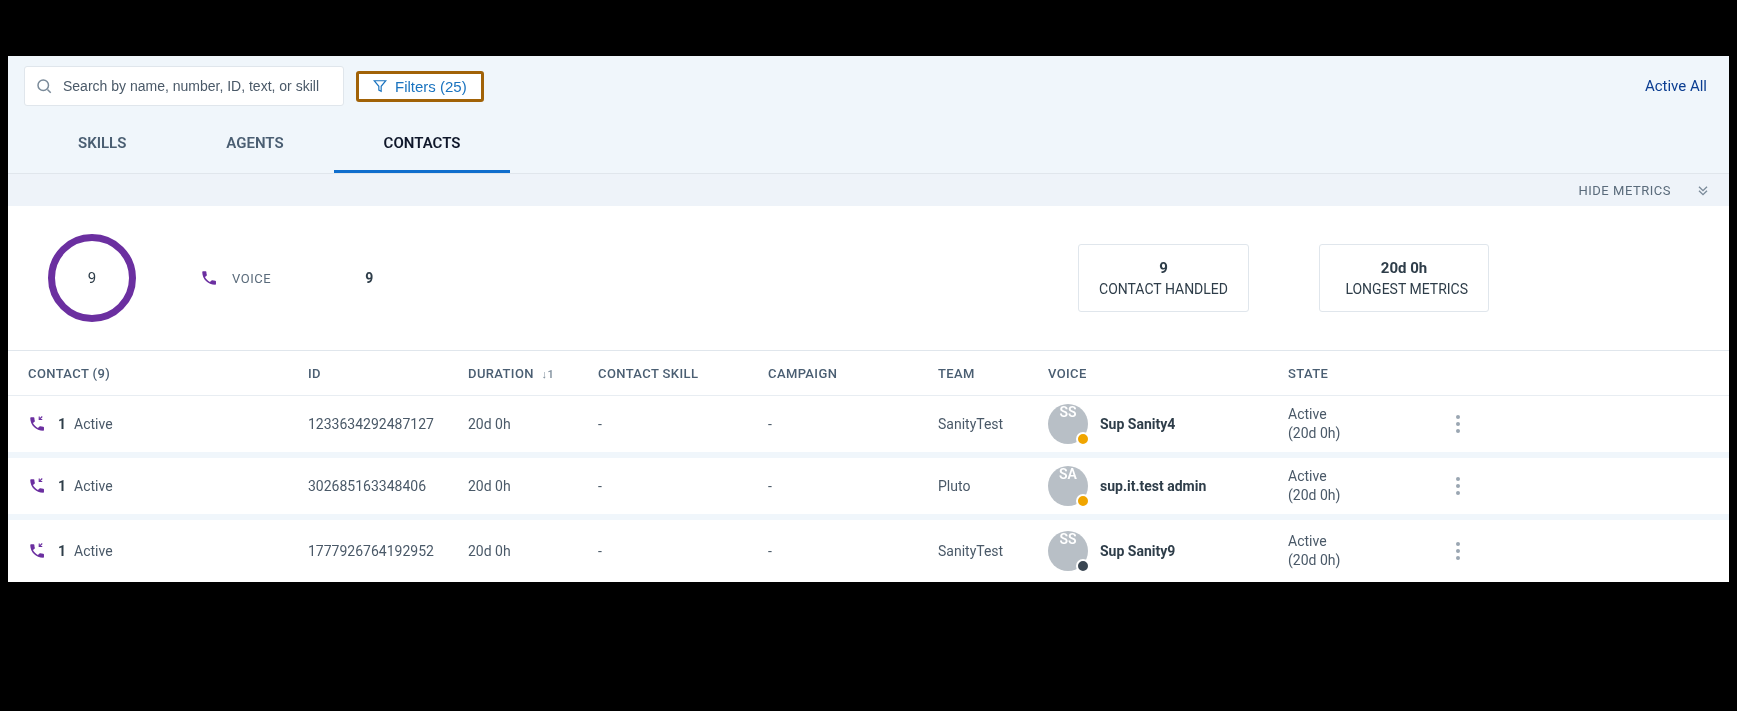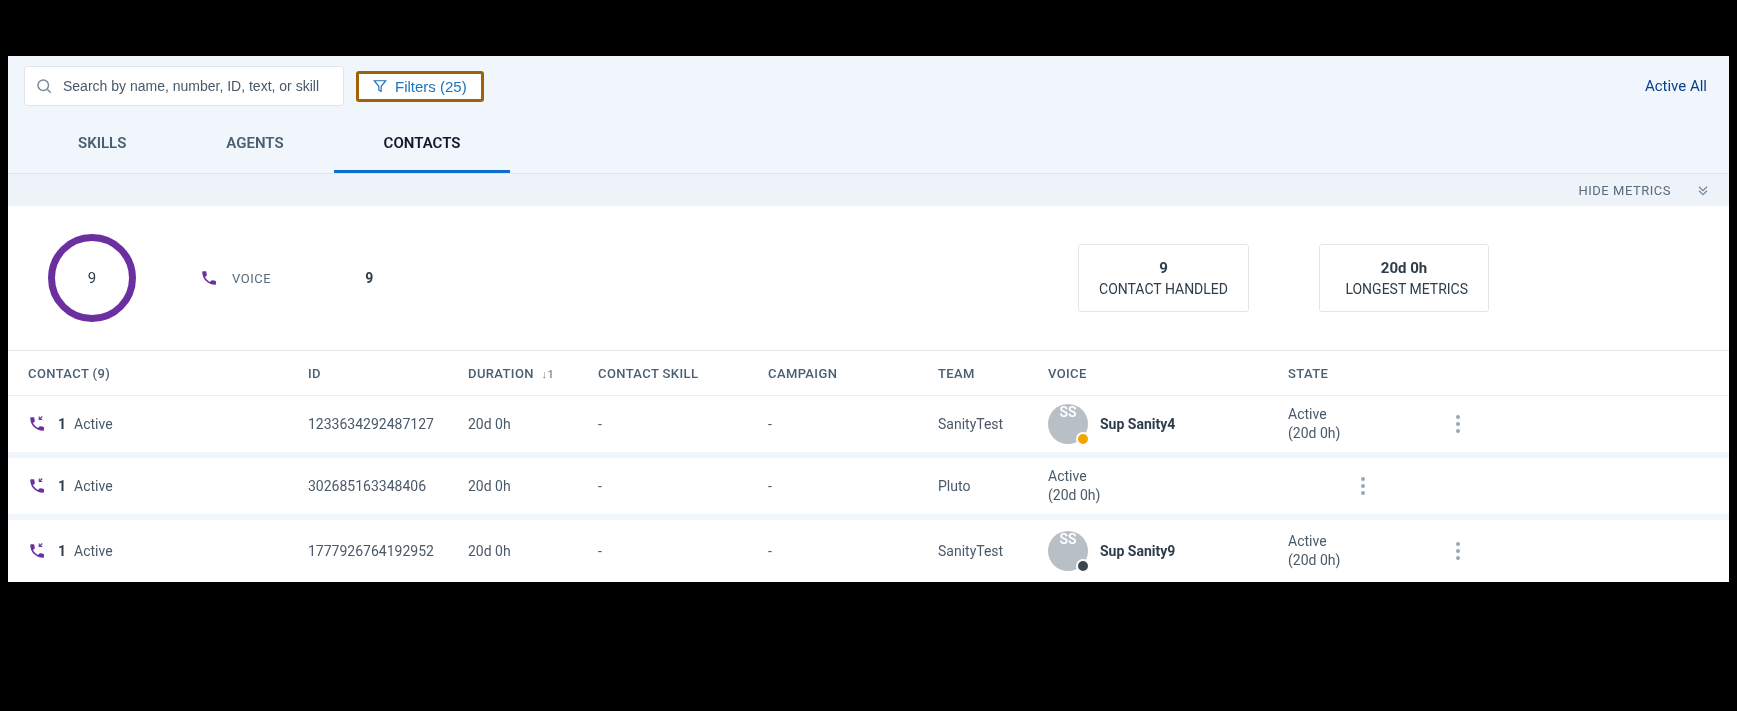--- a/index.html
+++ b/index.html
@@ -339,20 +339,27 @@
             <line x1="19" y1="2" x2="15" y2="6" stroke="currentColor" stroke-width="1.5"></line>
           </svg>
         <span class="num">1</span>
         <span>Active</span>
       </div>
       <div>302685163348406</div>
       <div>20d 0h</div>
       <div>-</div>
       <div>-</div>
       <div>Pluto</div>
+      <div class="agent-cell">
+        <div class="avatar">
+          <span>SA</span>
+          <span class="badge"></span>
+        </div>
+        <span class="agent-name">sup.it.test admin</span>
+      </div>
       <div class="state-cell">
         <div>Active</div>
         <div>(20d 0h)</div>
       </div>
       <div class="kebab">
           <span></span>
           <span></span>
           <span></span>
         </div>
     </div>

